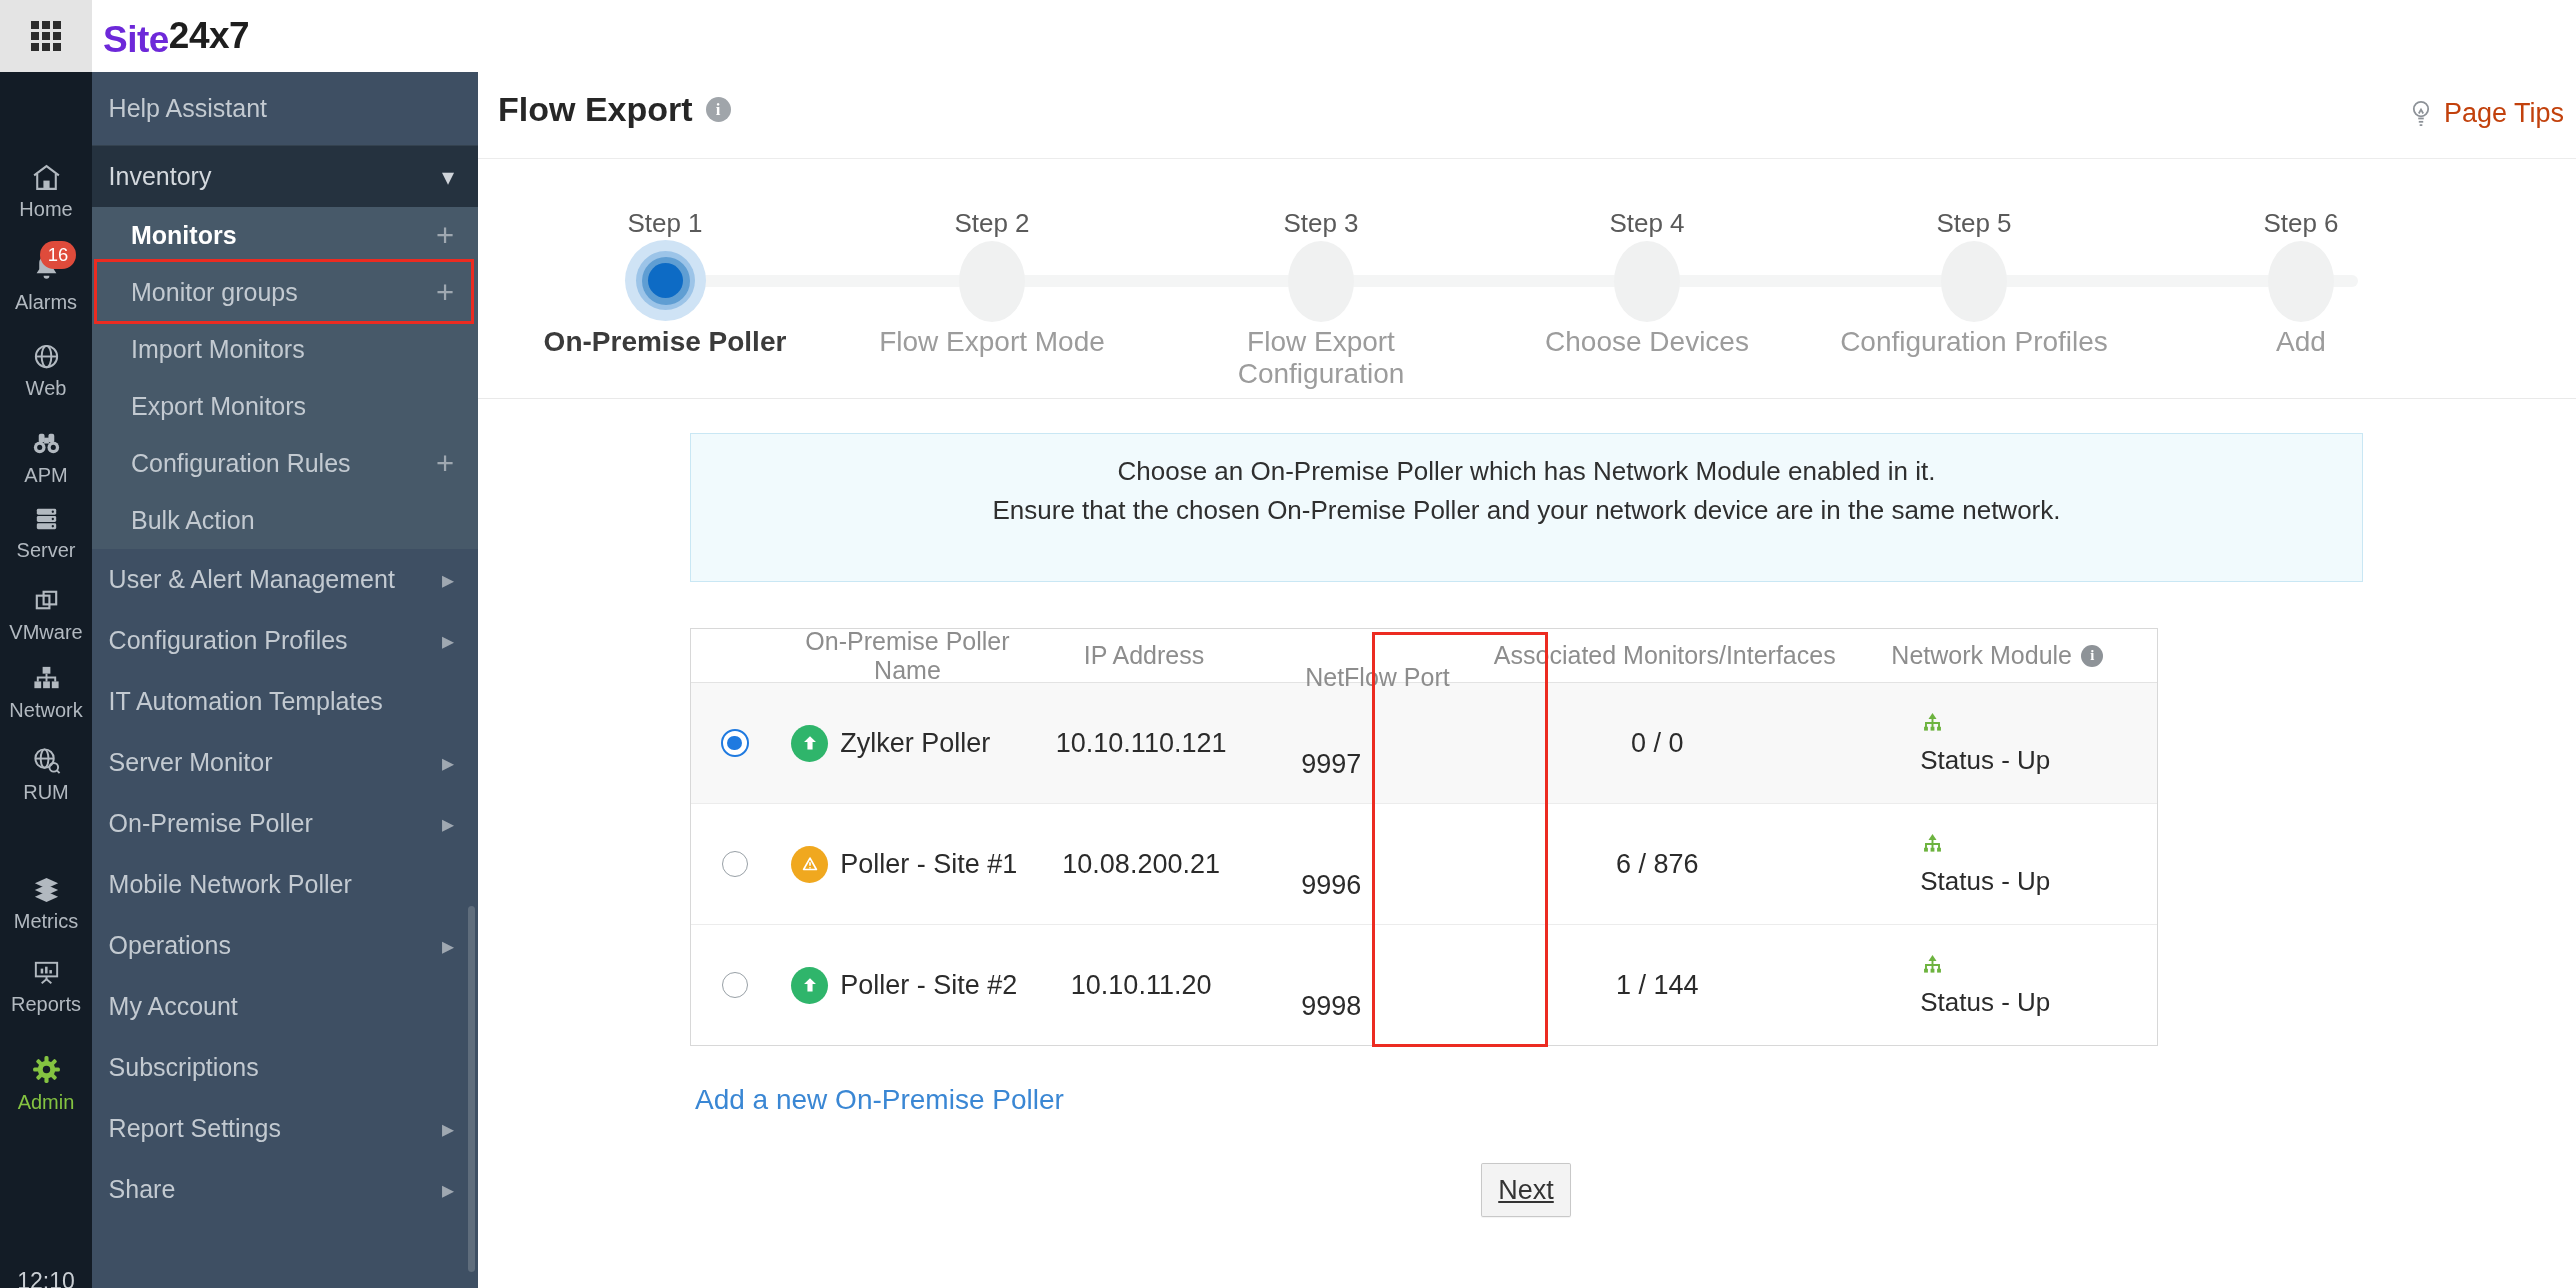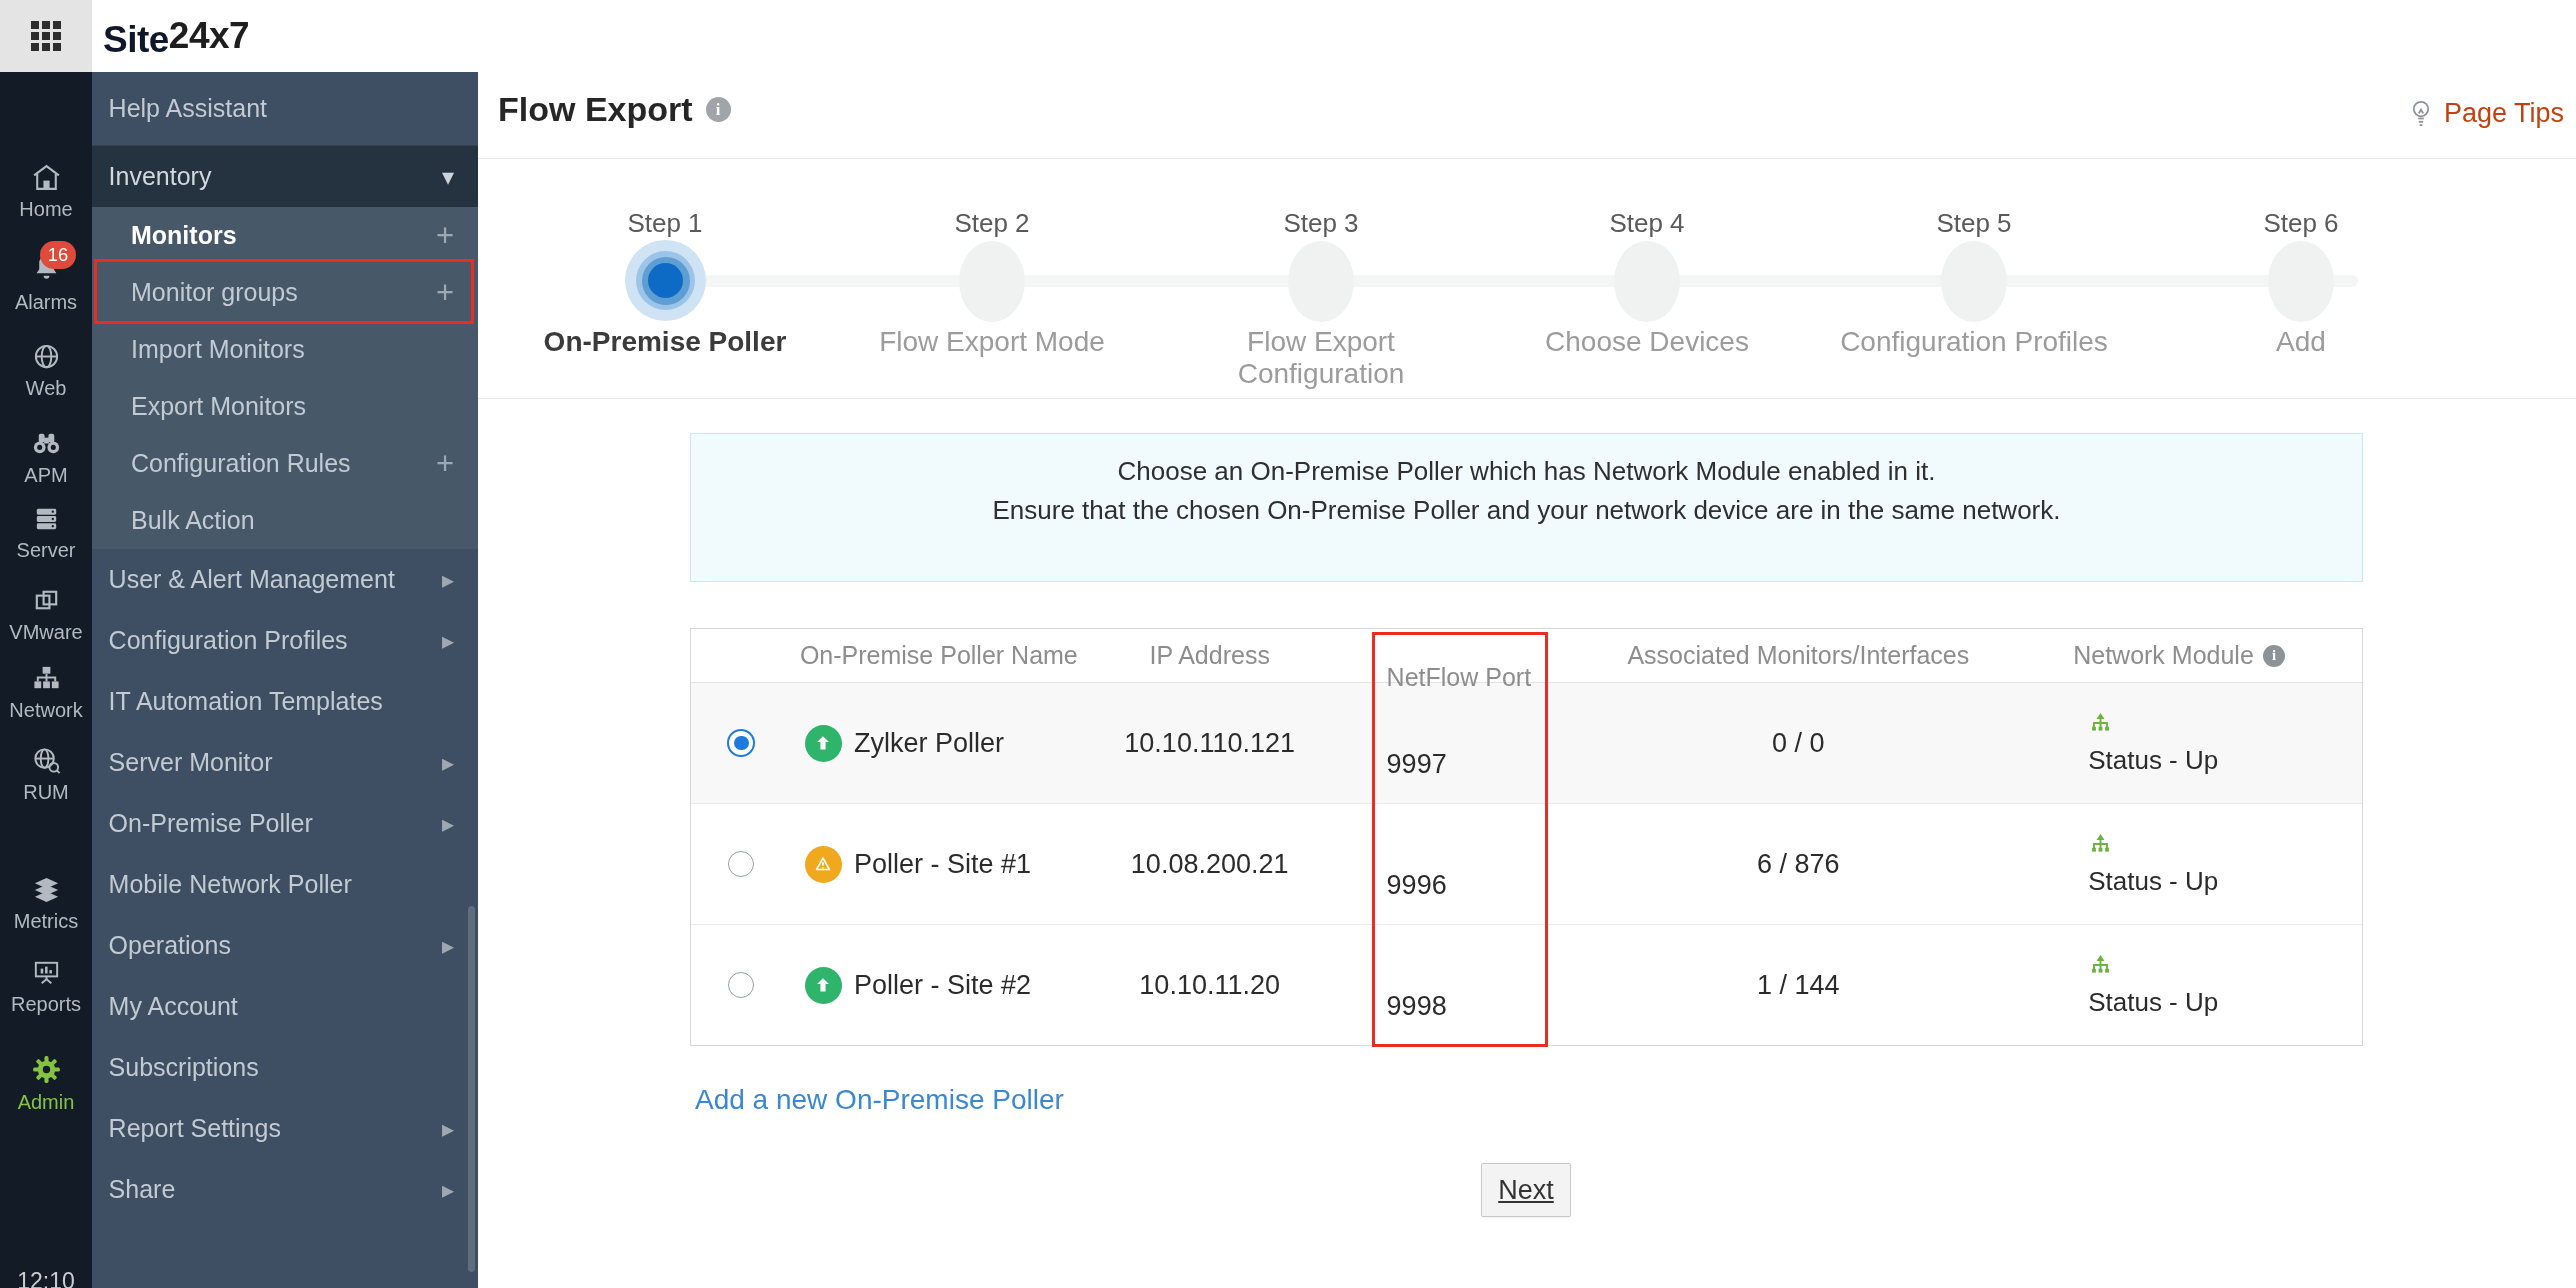--- a/index.html
+++ b/index.html
@@ -8,21 +8,21 @@
     background:#ffffff;
     font-family:"Liberation Sans","DejaVu Sans",sans-serif;
     -webkit-font-smoothing:antialiased;
   }
   
   .topbar{position:absolute;left:0;top:0;width:2576px;height:72px;background:#fff;border-bottom:0.9px solid #e9e9e9;}
   .topbar-left{position:absolute;left:0;top:0;width:92px;height:72px;background:#e4e4e4;display:flex;align-items:center;justify-content:center;}
   .grid-icon{display:grid;grid-template-columns:repeat(3,8.3px);grid-template-rows:repeat(3,8.3px);gap:2.8px;}
   .grid-icon span{background:#2d2d2d;}
   .logo{position:absolute;left:103px;top:0;height:72px;display:flex;align-items:center;font-size:37px;font-weight:bold;letter-spacing:-0.5px;}
-  .logo .site{color:#0f172a;margin-top:8px;}
+  .logo .site{color:#6d28d9;margin-top:8px;}
   .logo .rest{color:#1e1e1e;}
   
   .rail{position:absolute;left:0;top:72px;width:92px;height:1216px;background:#131c26;}
   .rail-item{position:absolute;left:0;width:92px;text-align:center;color:#b2b9c0;}
   .rail-item .ic{display:block;margin:0 auto;}
   .rail-item .lbl{display:block;font-size:20px;margin-top:4.6px;}
   .rail-item.active .lbl{color:#84c341;}
   .badge{position:absolute;left:9.2px;top:-11px;min-width:24px;padding:2.8px 6.4px;background:#df4b3b;color:#fff;font-size:18.4px;border-radius:14.7px;line-height:22px;}
   .rail-time{position:absolute;left:0;top:1196px;width:92px;text-align:center;color:#c9ced3;font-size:23px;}
   
@@ -54,21 +54,21 @@
   .dot-active{position:absolute;left:121px;top:168px;width:81px;height:81px;border-radius:50%;background:#cfe3f5;}
   .dot-active .r2{position:absolute;left:11px;top:11px;width:59px;height:59px;border-radius:50%;background:#9cc4e8;}
   .dot-active .r3{position:absolute;left:16.6px;top:16.6px;width:48px;height:48px;border-radius:50%;background:#5f9ed3;}
   .dot-active .r4{position:absolute;left:23px;top:23px;width:35px;height:35px;border-radius:50%;background:#0d6bc5;}
   .wiz-divider{position:absolute;left:0;top:326px;width:2098px;height:0.9px;background:#e9e9e9;}
   
   .notice{position:absolute;left:212px;top:361px;width:1673px;height:149px;box-sizing:border-box;background:#f1fafd;border:0.9px solid #c9e7f4;text-align:center;font-size:26px;color:#2f2f2f;padding-top:18.4px;line-height:39px;}
   .notice .l1{margin-bottom:13px;}
   .link{color:#3a87d4;cursor:pointer;text-decoration:none;}
   
-  .ptable{position:absolute;left:212px;top:556px;width:1673px;box-sizing:border-box;border:0.9px solid #d8d8d8;background:#fff;}
+  .ptable{position:absolute;left:212px;top:556px;width:1468px;box-sizing:border-box;border:0.9px solid #d8d8d8;background:#fff;}
   .t-row{display:flex;align-items:center;}
   .t-head{height:53px;color:#8d8d8d;font-size:25px;}
   .t-body{height:120px;color:#2b2b2b;font-size:27px;border-top:0.9px solid #ececec;}
   .t-body.selected{background:#f8f8f8;}
   .c-radio{width:101px;display:flex;justify-content:center;box-sizing:border-box;}
   .c-name{width:294px;box-sizing:border-box;text-align:center;}
   .c-name.cell{display:flex;align-items:center;text-align:left;padding-left:13px;gap:12px;}
   .c-ip{width:248px;text-align:center;box-sizing:border-box;}
   .c-port{width:267px;box-sizing:border-box;padding-left:53px;margin-top:43px;}
   .c-assoc{width:396px;text-align:center;box-sizing:border-box;}

